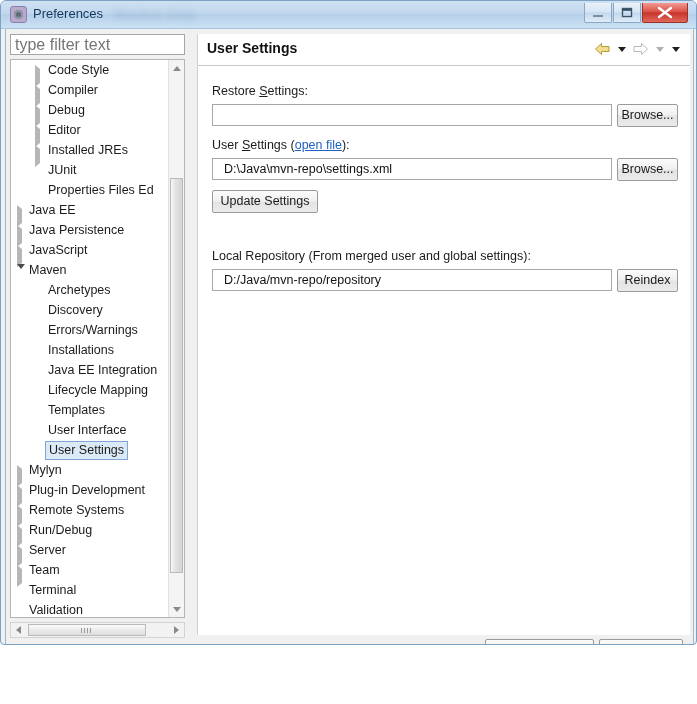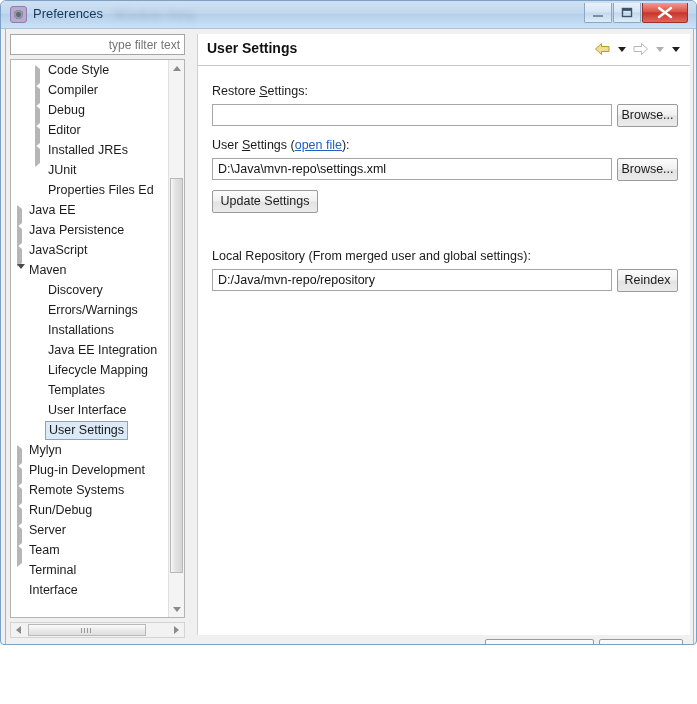--- a/index.html
+++ b/index.html
@@ -109,25 +109,24 @@
     width: 183px; height: 601px;
   }
   #filter-box {
     position: absolute;
     left: 0; top: 0;
     width: 175px; height: 21px;
     box-sizing: border-box;
     background: #ffffff;
     border: 1px solid #a6a6a6;
     font-family: "Liberation Sans", sans-serif;
-    font-size: 12px;
+    font-size: 16px;
     color: #7d7d7d;
     padding: 0 4px;
     line-height: 19px;
-    text-align: right;
   }
   #tree-outer {
     position: absolute;
     left: 0; top: 25px;
     width: 175px; height: 559px;
     box-sizing: border-box;
     background: #ffffff;
     border: 1px solid #b4b4b4;
     overflow: hidden;
   }
@@ -311,21 +310,21 @@
   .field-label u { text-decoration: underline; }
   .txtinput {
     position: absolute;
     box-sizing: border-box;
     height: 22px;
     background: #ffffff;
     border: 1px solid #a6a6a6;
     font-family: "Liberation Sans", sans-serif;
     font-size: 12.5px;
     color: #121212;
-    padding: 0 5px;
+    padding: 0 11px;
     line-height: 20px;
   }
   .txtinput.readonly { background: #ffffff; color: #121212; }
   .btn {
     position: absolute;
     box-sizing: border-box;
     height: 23px;
     background: linear-gradient(to bottom, #fbfbfb 0%, #f0f0f0 48%, #e3e3e3 52%, #ebebeb 100%);
     border: 1px solid #9a9a9a;
     border-radius: 2px;
@@ -434,36 +433,37 @@
           <div class="tree-item lvl1"><span class="twisty"><span class="tri-closed"></span></span><span class="lbl">Compiler</span></div>
           <div class="tree-item lvl1"><span class="twisty"><span class="tri-closed"></span></span><span class="lbl">Debug</span></div>
           <div class="tree-item lvl1"><span class="twisty"><span class="tri-closed"></span></span><span class="lbl">Editor</span></div>
           <div class="tree-item lvl1"><span class="twisty"><span class="tri-closed"></span></span><span class="lbl">Installed JREs</span></div>
           <div class="tree-item lvl1"><span class="lbl">JUnit</span></div>
           <div class="tree-item lvl1"><span class="lbl">Properties Files Ed</span></div>
           <div class="tree-item lvl0"><span class="twisty"><span class="tri-closed"></span></span><span class="lbl">Java EE</span></div>
           <div class="tree-item lvl0"><span class="twisty"><span class="tri-closed"></span></span><span class="lbl">Java Persistence</span></div>
           <div class="tree-item lvl0"><span class="twisty"><span class="tri-closed"></span></span><span class="lbl">JavaScript</span></div>
           <div class="tree-item lvl0"><span class="twisty"><span class="tri-open"></span></span><span class="lbl">Maven</span></div>
+          <div class="tree-item lvl1"><span class="lbl">Archetypes</span></div>
           <div class="tree-item lvl1"><span class="lbl">Discovery</span></div>
           <div class="tree-item lvl1"><span class="lbl">Errors/Warnings</span></div>
           <div class="tree-item lvl1"><span class="lbl">Installations</span></div>
           <div class="tree-item lvl1"><span class="lbl">Java EE Integration</span></div>
           <div class="tree-item lvl1"><span class="lbl">Lifecycle Mapping</span></div>
           <div class="tree-item lvl1"><span class="lbl">Templates</span></div>
           <div class="tree-item lvl1"><span class="lbl">User Interface</span></div>
           <div class="tree-item lvl1 selected"><span class="lbl">User Settings</span></div>
           <div class="tree-item lvl0"><span class="twisty"><span class="tri-closed"></span></span><span class="lbl">Mylyn</span></div>
           <div class="tree-item lvl0"><span class="twisty"><span class="tri-closed"></span></span><span class="lbl">Plug-in Development</span></div>
           <div class="tree-item lvl0"><span class="twisty"><span class="tri-closed"></span></span><span class="lbl">Remote Systems</span></div>
           <div class="tree-item lvl0"><span class="twisty"><span class="tri-closed"></span></span><span class="lbl">Run/Debug</span></div>
           <div class="tree-item lvl0"><span class="twisty"><span class="tri-closed"></span></span><span class="lbl">Server</span></div>
           <div class="tree-item lvl0"><span class="twisty"><span class="tri-closed"></span></span><span class="lbl">Team</span></div>
           <div class="tree-item lvl0"><span class="lbl">Terminal</span></div>
-          <div class="tree-item lvl0"><span class="lbl">Interface</span></div>
+          <div class="tree-item lvl0"><span class="lbl">Validation</span></div>
         </div>
 
       <div id="tree-vscroll">
         <div class="sb-arrow" id="vsb-up">
             <div class="gl"></div>
           </div>
         <div id="vsb-thumb"></div>
         <div class="sb-arrow" id="vsb-down">
             <div class="gl"></div>
           </div>

